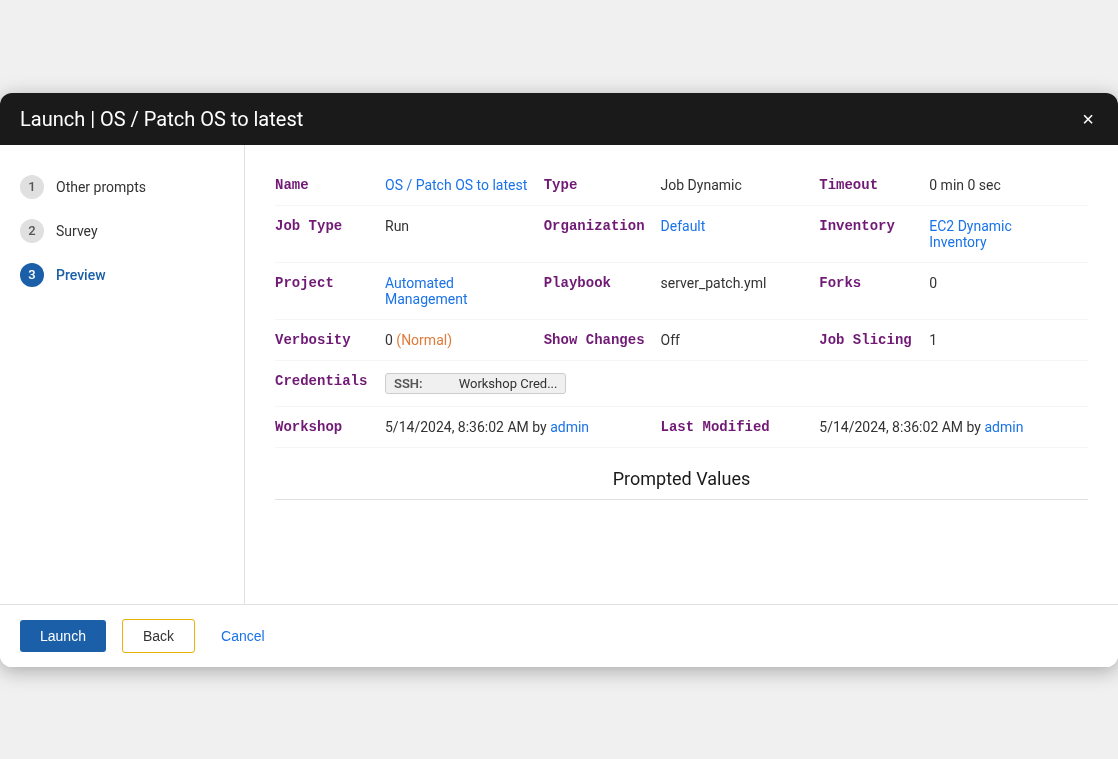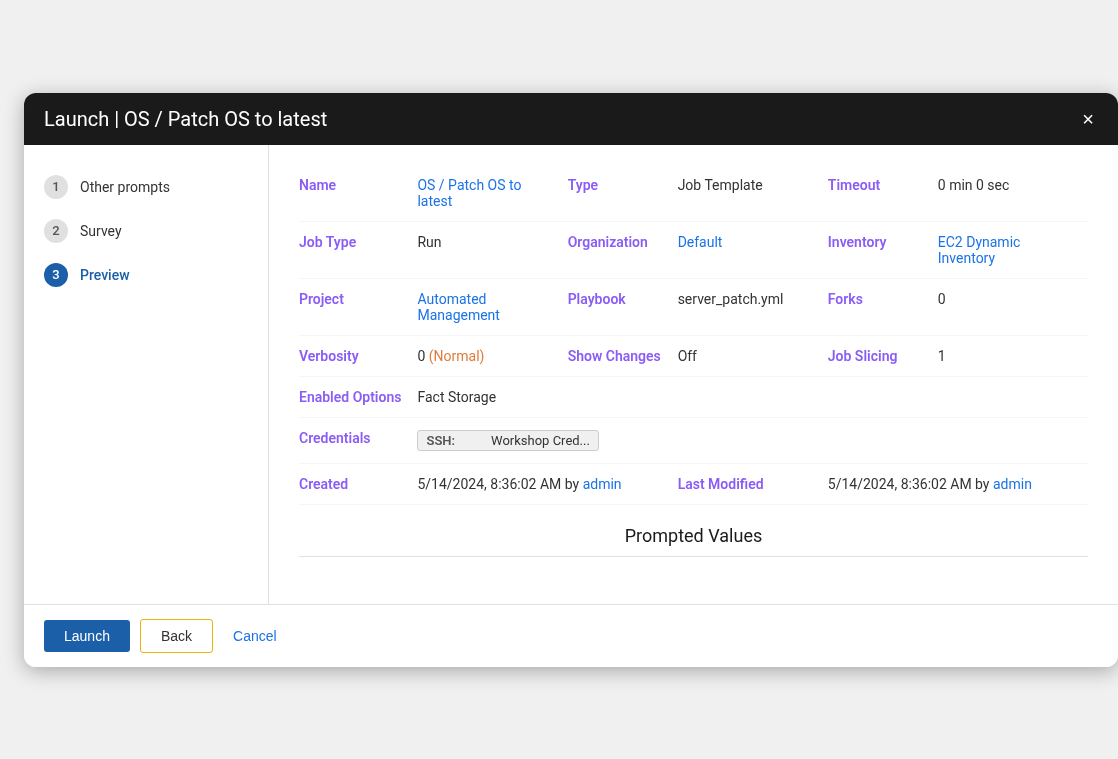--- a/index.html
+++ b/index.html
@@ -14,21 +14,20 @@
     }
     .modal {
       width: 1118px;
       height: 574px;
       background: #fff;
       border-radius: 12px;
       display: flex;
       flex-direction: column;
       overflow: hidden;
       box-shadow: 0 4px 20px rgba(0,0,0,0.3);
-      margin-left: 24px;
     }
     .modal-header {
       background: #1a1a1a;
       color: #fff;
       padding: 14px 20px;
       display: flex;
       justify-content: space-between;
       align-items: center;
       flex-shrink: 0;
     }
@@ -105,24 +104,25 @@
       width: 100%;
       border-collapse: collapse;
     }
     .details-table td {
       padding: 12px 16px 12px 0;
       vertical-align: top;
       border-bottom: 1px solid #f5f5f5;
     }
     .details-table td.field-label {
       font-weight: 600;
-      color: #8b5cf6;
+      color: #701a75;
       white-space: nowrap;
       min-width: 110px;
       width: 110px;
+      font-family: Liberation Mono, monospace;
     }
     .details-table td.field-value {
       color: #333;
       min-width: 130px;
       width: 160px;
     }
     .tag-badge {
       display: inline-flex;
       align-items: center;
       background: #f0f0f0;
@@ -147,21 +147,21 @@
     }
     .divider {
       border: none;
       border-top: 1px solid #e0e0e0;
       margin-bottom: 16px;
     }
     .modal-footer {
       border-top: 1px solid #e0e0e0;
       padding: 14px 20px;
       display: flex;
-      gap: 10px;
+      gap: 16px;
       align-items: center;
       background: #fff;
       flex-shrink: 0;
     }
     .btn-launch {
       background: #1a5fa8;
       color: #fff;
       border: none;
       border-radius: 3px;
       padding: 8px 20px;
@@ -224,21 +224,21 @@
     <div class="main-content">
       <table class="details-table">
 
         <tbody>
             <tr>
           <td class="field-label">Name</td>
           <td class="field-value">
             <a href="#" class="link">OS / Patch OS to latest</a>
           </td>
           <td class="field-label">Type</td>
-          <td class="field-value">Job Template</td>
+          <td class="field-value">Job Dynamic</td>
           <td class="field-label">Timeout</td>
           <td class="field-value">0 min 0 sec</td>
         </tr>
 
         <tr>
           <td class="field-label">Job Type</td>
           <td class="field-value">Run</td>
           <td class="field-label">Organization</td>
           <td class="field-value">
             <a href="#" class="link">Default</a>
@@ -264,37 +264,33 @@
           <td class="field-label">Verbosity</td>
           <td class="field-value">
             <span>0 </span><span class="orange-text">(Normal)</span>
           </td>
           <td class="field-label">Show Changes</td>
           <td class="field-value">Off</td>
           <td class="field-label">Job Slicing</td>
           <td class="field-value">1</td>
         </tr>
 
-        <tr>
-          <td class="field-label">Enabled Options</td>
-          <td class="field-value" colspan="5">Fact Storage</td>
-        </tr>
 
         <tr>
           <td class="field-label">Credentials</td>
           <td class="field-value" colspan="5">
             <span class="tag-badge">
               <span class="tag-type">SSH:</span>
               <span>Workshop Cred...</span>
             </span>
           </td>
         </tr>
 
         <tr>
-          <td class="field-label">Created</td>
+          <td class="field-label">Workshop</td>
           <td class="field-value" colspan="2">
             <span>5/14/2024, 8:36:02 AM by </span><a href="#" class="link">admin</a>
           </td>
           <td class="field-label">Last Modified</td>
           <td class="field-value" colspan="2">
             <span>5/14/2024, 8:36:02 AM by </span><a href="#" class="link">admin</a>
           </td>
         </tr>
       </tbody>
         </table>

